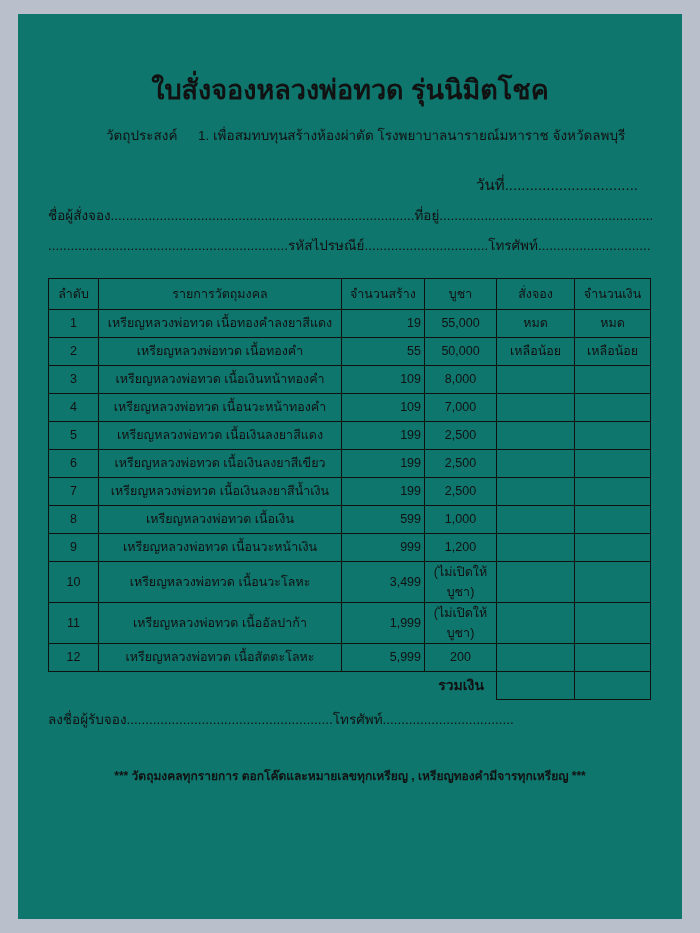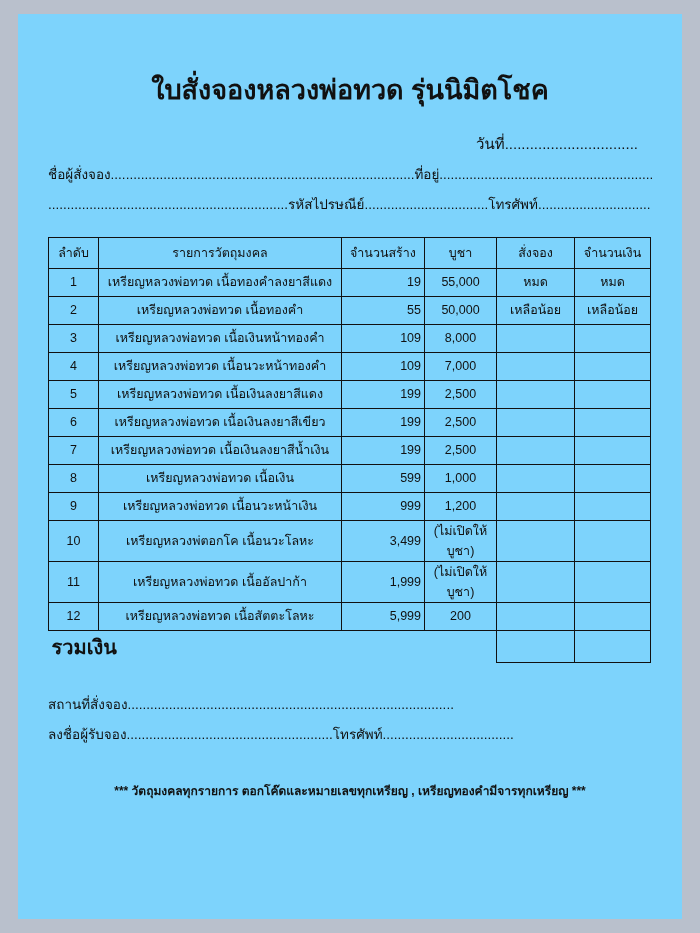--- a/index.html
+++ b/index.html
@@ -12,21 +12,21 @@
     background: #b9c0cc;
     font-family: "Liberation Sans", sans-serif;
     overflow: hidden;
   }
   .page {
     position: absolute;
     left: 18px;
     top: 14px;
     width: 664px;
     height: 905px;
-    background: #7dd3fc;
+    background: #0f766e;
     box-sizing: border-box;
   }
   .doc {
     position: absolute;
     left: 30px;
     top: 0;
     width: 604px;
     height: 905px;
   }
   .title {
@@ -109,23 +109,23 @@
   td.qty    { text-align: right; }
   td.price  { text-align: center; }
   td.order  { text-align: center; color: #a23a3a; font-size: 11.5px; }
   td.amount { text-align: center; color: #a23a3a; font-size: 11.5px; }
   td.small  { font-size: 10.5px; margin-top: 24px; }
   .sum-row td {
     border: none;
     height: 30px;
   }
   .sum-row td.sum-label {
-    text-align: left;
+    text-align: right;
     padding-right: 12px;
-    font-size: 20px;
+    font-size: 14px;
     font-weight: bold;
     border: none;
   }
   .sum-row td.boxed {
     border: 1px solid #111;
   }
   .bottom-line {
     font-size: 13.5px;
     color: #111;
     margin-top: 8px;
@@ -143,20 +143,23 @@
 </style>
 </head>
 <body>
 
 <div class="page">
   <div class="doc">
 
     <div class="title">ใบสั่งจองหลวงพ่อทวด รุ่นนิมิตโชค</div>
 
     <div class="purpose-block">
+      <div class="purpose-row1">
+        <span class="purpose-label">วัตถุประสงค์</span><span>1.  เพื่อสมทบทุนสร้างห้องผ่าตัด โรงพยาบาลนารายณ์มหาราช จังหวัดลพบุรี</span>
+      </div>
     </div>
 
     <div class="date-line">วันที่................................</div>
 
     <div class="form-line">ชื่อผู้สั่งจอง.................................................................................ที่อยู่.................................................................</div>
     <div class="form-line l2">................................................................รหัสไปรษณีย์.................................โทรศัพท์..............................</div>
 
     <table class="items">
       <colgroup>
         <col class="c-no">
@@ -244,21 +247,21 @@
         <tr>
           <td class="no">9</td>
           <td class="name">เหรียญหลวงพ่อทวด เนื้อนวะหน้าเงิน</td>
           <td class="qty">999</td>
           <td class="price">1,200</td>
           <td class="order"></td>
           <td class="amount"></td>
         </tr>
         <tr>
           <td class="no">10</td>
-          <td class="name">เหรียญหลวงพ่ตอกโค เนื้อนวะโลหะ</td>
+          <td class="name">เหรียญหลวงพ่อทวด เนื้อนวะโลหะ</td>
           <td class="qty">3,499</td>
           <td class="price small">(ไม่เปิดให้บูชา)</td>
           <td class="order"></td>
           <td class="amount"></td>
         </tr>
         <tr>
           <td class="no">11</td>
           <td class="name">เหรียญหลวงพ่อทวด เนื้ออัลปาก้า</td>
           <td class="qty">1,999</td>
           <td class="price small">(ไม่เปิดให้บูชา)</td>
@@ -274,19 +277,18 @@
           <td class="amount"></td>
         </tr>
         <tr class="sum-row">
           <td class="sum-label" colspan="4">รวมเงิน</td>
           <td class="boxed"></td>
           <td class="boxed"></td>
         </tr>
       </tbody>
     </table>
 
-    <div class="bottom-line first">สถานที่สั่งจอง.......................................................................................</div>
     <div class="bottom-line">ลงชื่อผู้รับจอง.......................................................โทรศัพท์...................................</div>
 
     <div class="footer-note">*** วัตถุมงคลทุกรายการ ตอกโค๊ดและหมายเลขทุกเหรียญ , เหรียญทองคำมีจารทุกเหรียญ ***</div>
 
   </div>
 </div>
 
 </body></html>

